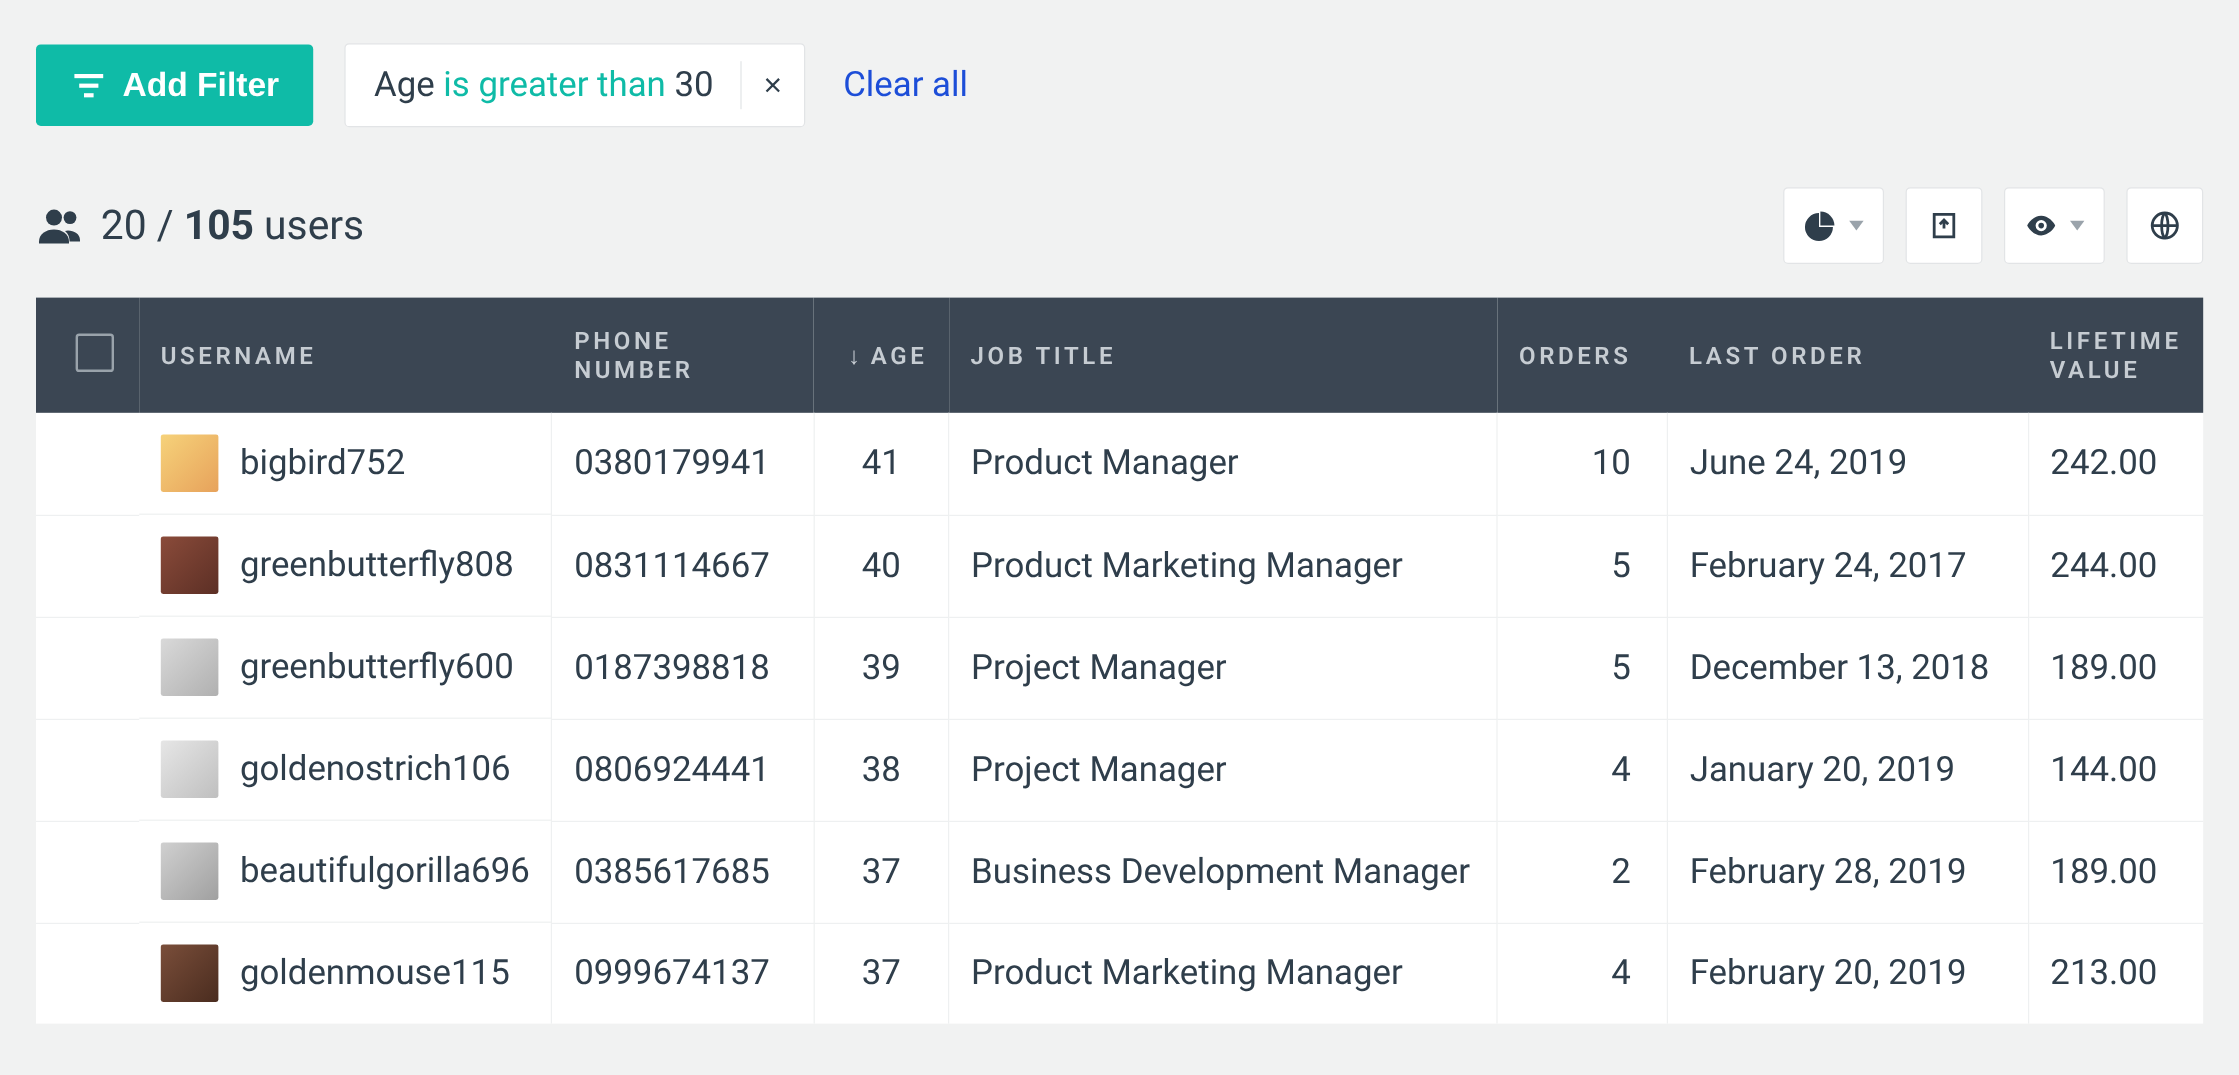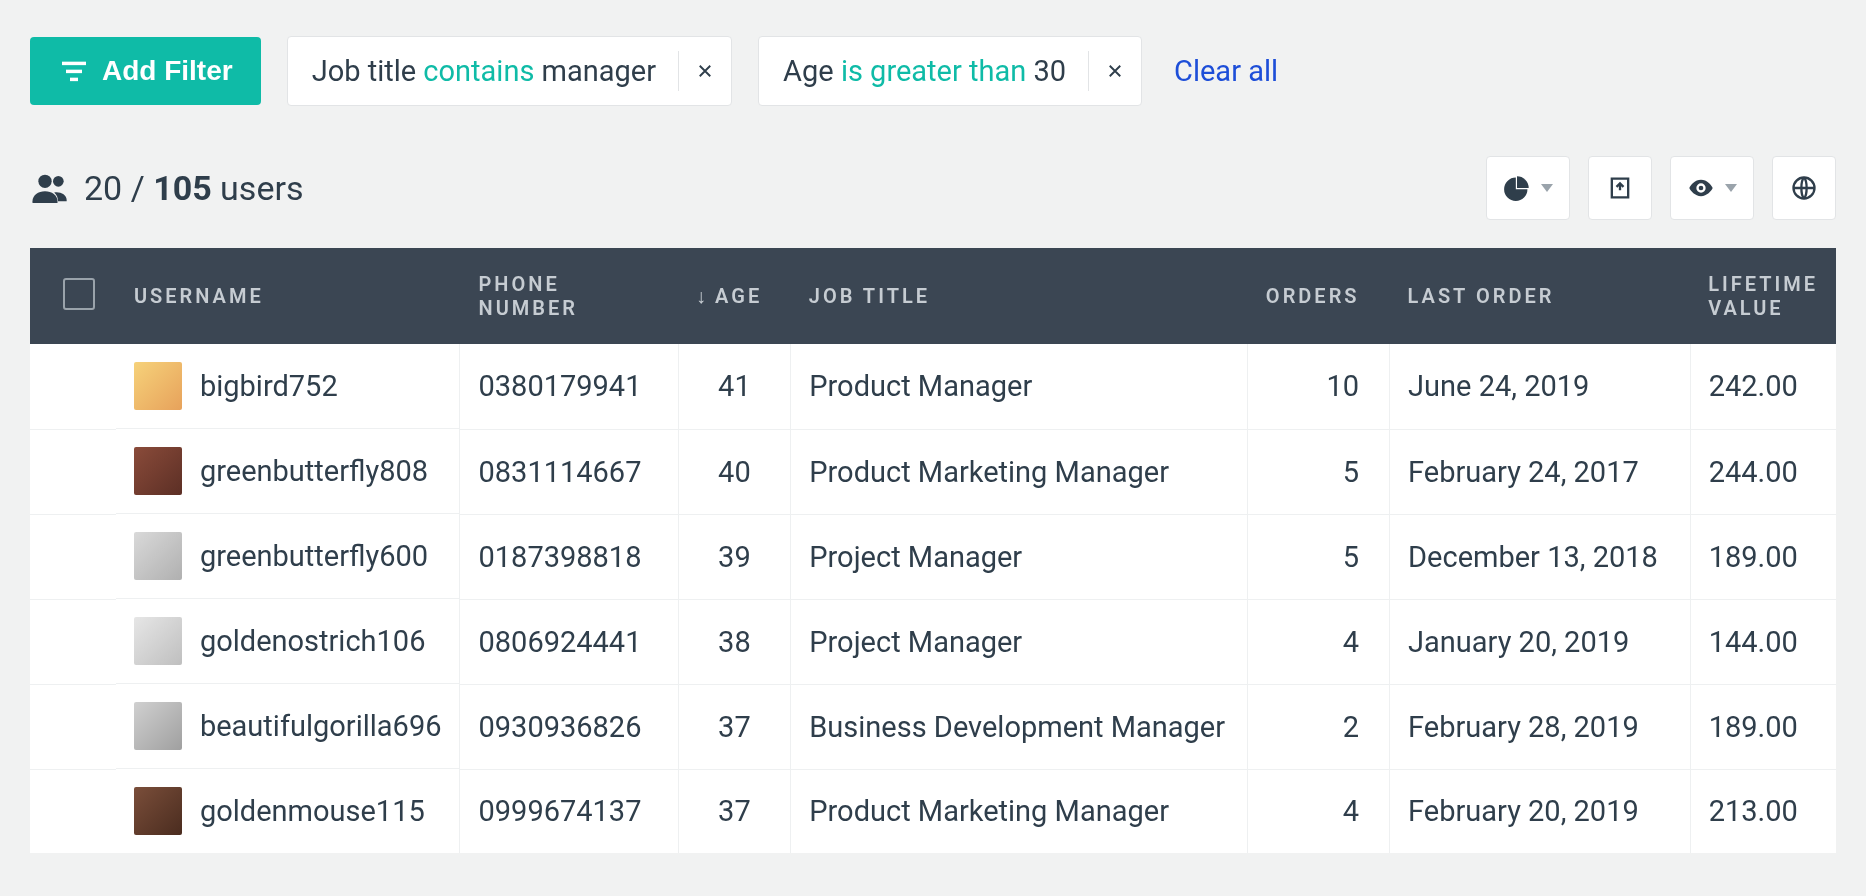--- a/index.html
+++ b/index.html
@@ -108,21 +108,21 @@
     letter-spacing: 3px;
     padding: 24px 18px;
     text-transform: uppercase;
     vertical-align: middle;
   }
   thead th .sort-arrow { margin-right: 6px; }
 
   th.col-check { width: 90px; text-align: center; padding-left: 30px; }
   th.col-username { width: 310px; }
   th.col-phone { width: 230px; }
-  th.col-age { width: 120px; text-align: left; }
+  th.col-age { width: 120px; text-align: right; }
   th.col-job { width: 460px; }
   th.col-orders { width: 140px; text-align: right; padding-right: 30px; }
   th.col-lastorder { width: 310px; }
   th.col-ltv { }
 
   .chk {
     width: 32px; height: 32px; border: 2px solid #8c949c; border-radius: 3px;
     display: inline-block; background: transparent;
   }
   thead .chk { border-color: #9aa3ab; }
@@ -166,35 +166,20 @@
   <div class="filter-bar">
     <button class="add-filter-btn">
       <svg viewBox="0 0 24 24">
         <rect x="3" y="5" width="18" height="2.6"></rect>
         <rect x="6" y="11" width="12" height="2.6"></rect>
         <rect x="9" y="17" width="6" height="2.6"></rect>
       </svg>
       <span>Add Filter</span>
     </button>
 
-    <div class="filter-pill">
-      <span class="pill-text">
-        <span>Job title</span>
-        <span> </span>
-        <span class="op">contains</span>
-        <span> </span>
-        <span>manager</span>
-      </span>
-      <span class="sep"></span>
-      <span class="close">
-        <svg viewBox="0 0 24 24" width="18" height="18">
-          <path d="M5 5 L19 19 M19 5 L5 19" stroke="#2f3e4b" stroke-width="2.5" fill="none"></path>
-        </svg>
-      </span>
-    </div>
 
     <div class="filter-pill">
       <span class="pill-text">
         <span>Age</span>
         <span> </span>
         <span class="op">is greater than</span>
         <span> </span>
         <span>30</span>
       </span>
       <span class="sep"></span>
@@ -320,21 +305,21 @@
     <td class="cell-orders">4</td>
     <td>January 20, 2019</td>
     <td>144.00</td>
   </tr>
           <tr>
     <td class="cell-check"></td>
     <td class="cell-user">
       <span class="avatar av6"></span>
       <span>beautifulgorilla696</span>
     </td>
-    <td>0930936826</td>
+    <td>0385617685</td>
     <td class="cell-age">37</td>
     <td>Business Development Manager</td>
     <td class="cell-orders">2</td>
     <td>February 28, 2019</td>
     <td>189.00</td>
   </tr>
           <tr>
     <td class="cell-check"></td>
     <td class="cell-user">
       <span class="avatar av7"></span>

